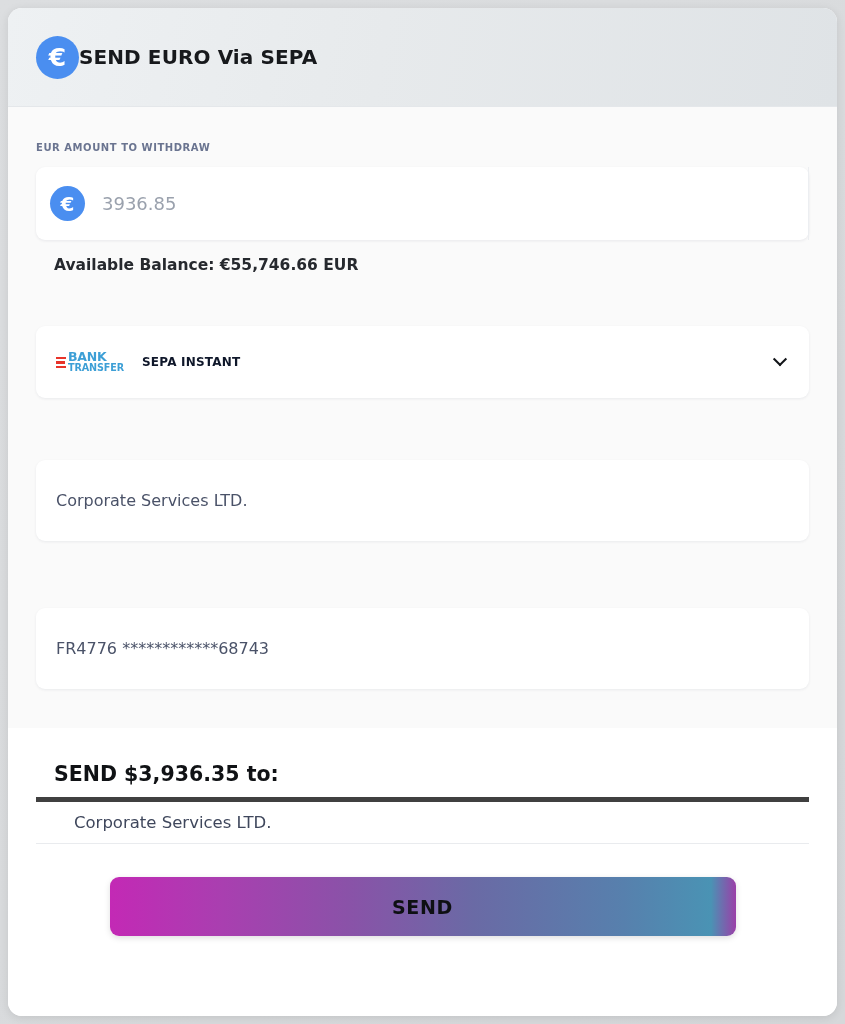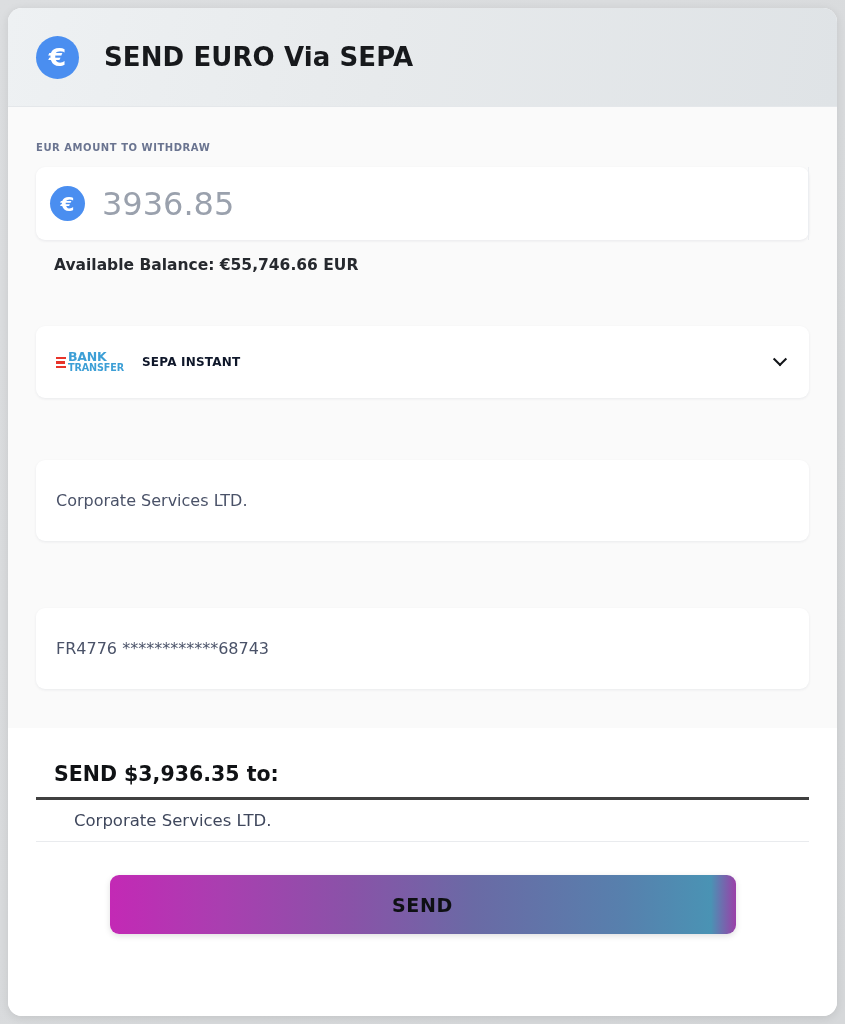--- a/index.html
+++ b/index.html
@@ -54,22 +54,21 @@
     font-size: 25px;
     font-weight: 700;
     display: flex;
     align-items: center;
     justify-content: center;
     flex: 0 0 43px;
     line-height: 1;
   }
 
   .header-title {
-    margin-left: 25px;
-    font-size: 26px;
+    font-size: 20px;
     font-weight: 700;
     color: #17191c;
     letter-spacing: 0.1px;
   }
 
   
   .form-body {
     flex: 0 0 621px;
     background: #fafafa;
     padding: 35px 28px 0 28px;
@@ -110,21 +109,21 @@
     font-weight: 700;
     display: flex;
     align-items: center;
     justify-content: center;
     flex: 0 0 35px;
     line-height: 1;
   }
 
   .amount-value {
     margin-left: 17px;
-    font-size: 32px;
+    font-size: 18px;
     color: #9aa1ad;
     font-weight: 400;
   }
 
   .currency-select {
     flex: 0 0 78px;
     display: flex;
     align-items: center;
     justify-content: center;
     gap: 9px;
@@ -225,21 +224,21 @@
     flex: 1 1 auto;
     background: #ffffff;
     padding: 34px 28px 0 28px;
   }
 
   .summary-title {
     font-size: 20.5px;
     font-weight: 700;
     color: #101215;
     padding: 0 0 11px 18px;
-    border-bottom: 3px solid #404040;
+    border-bottom: 5px solid #404040;
   }
 
   .summary-line {
     font-size: 16.5px;
     color: #3f475c;
     padding: 11px 0 11px 38px;
     border-bottom: 1px solid #e9ebee;
   }
 
   

